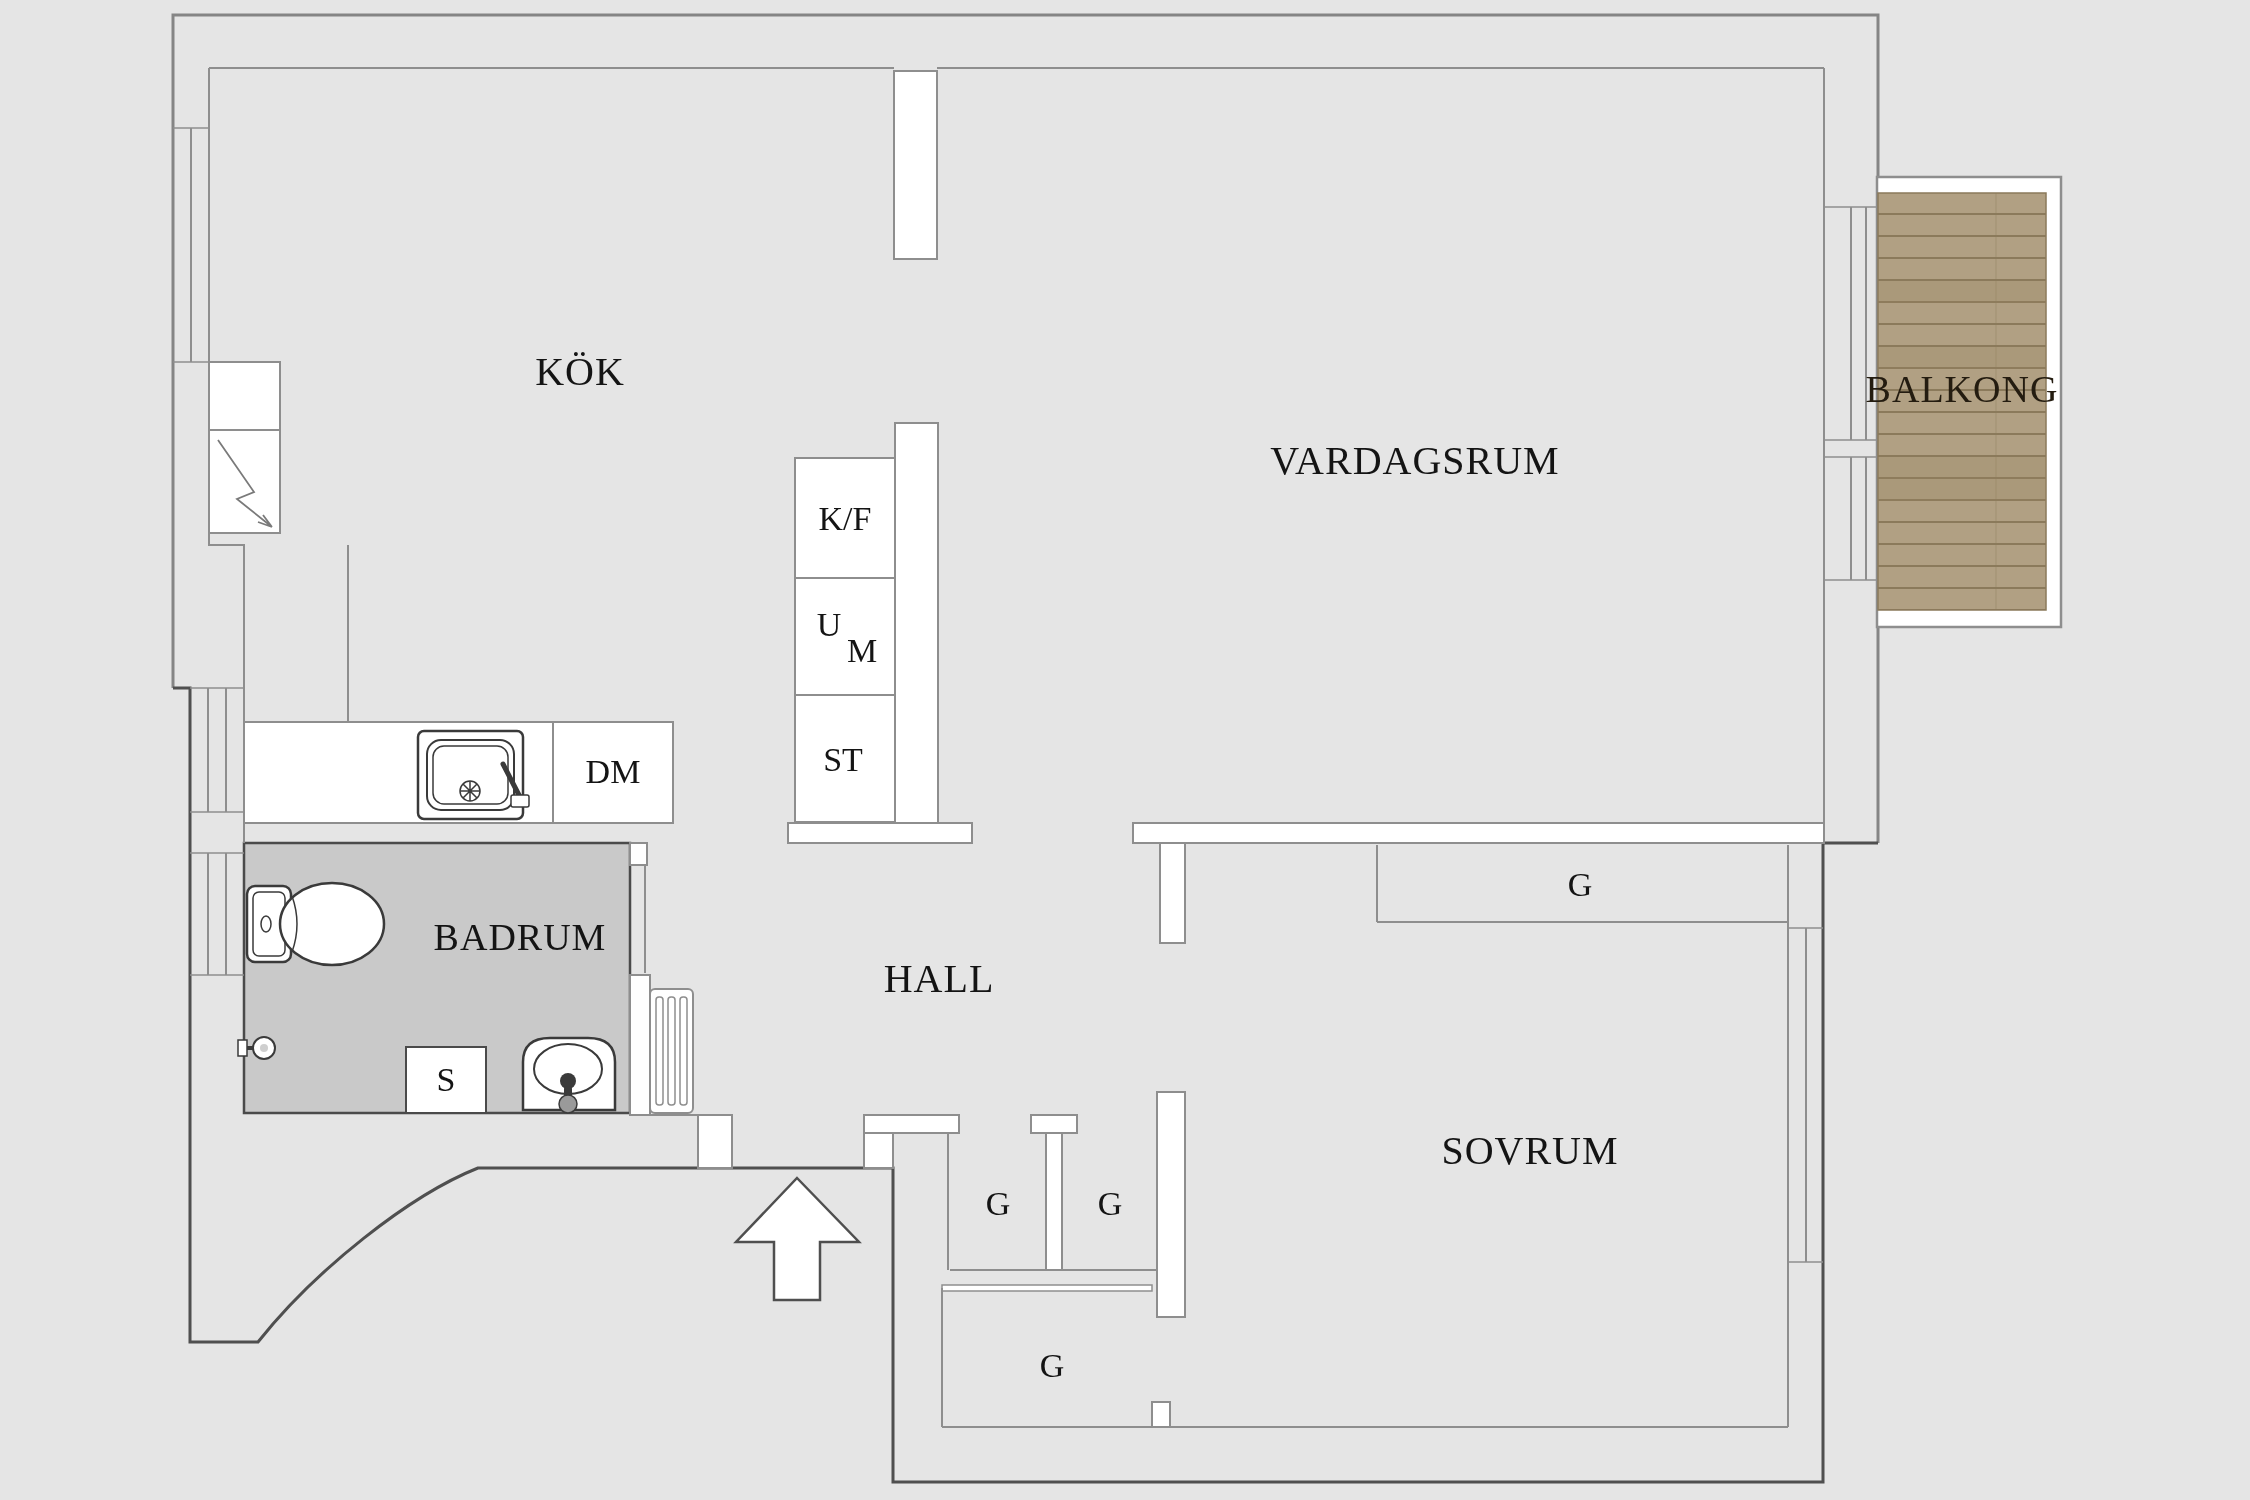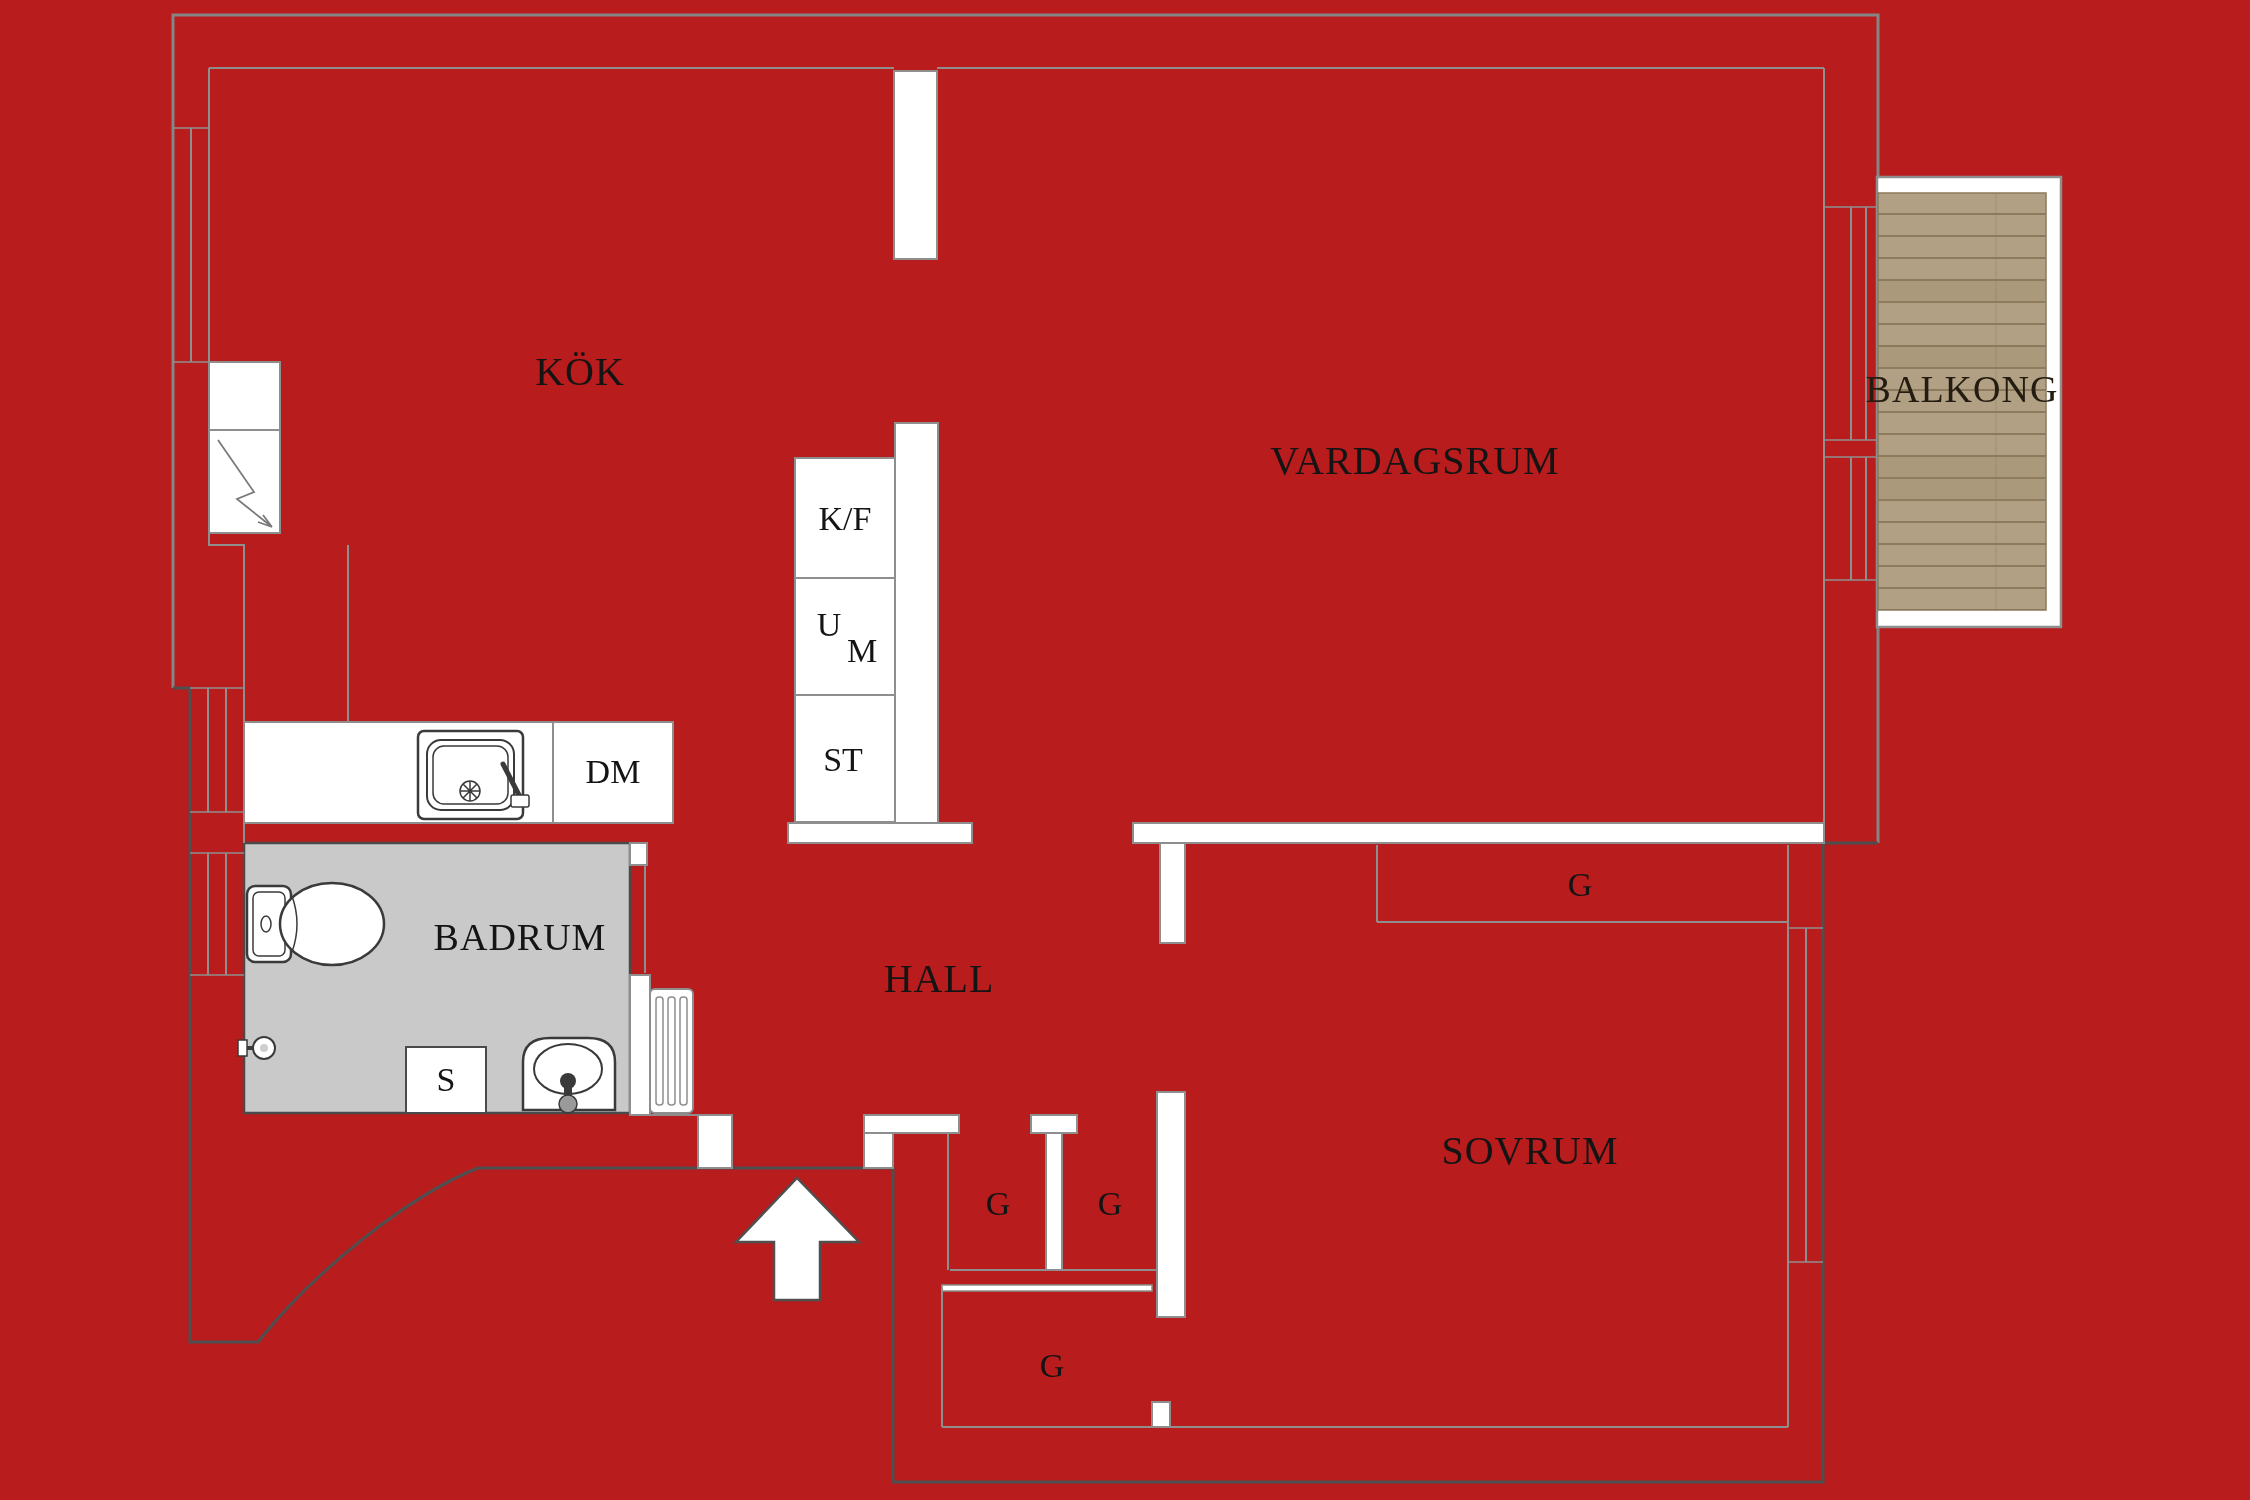--- a/index.html
+++ b/index.html
@@ -1,16 +1,16 @@
 <!DOCTYPE html>
 <html style="--wall_light: #858585; --wall_dark: #4f4f4f; --wall_line: #8e8e8e; --fixture: #3a3a3a; --bathroom_floor: #c9c9c9; --bathroom_border: #4a4a4a; --wood_deck: #b1a083; --wood_plank: #8b7a5b; --wood_shadow: #97855f; --text: #141414;"><head>
 <meta charset="utf-8">
 <style>
   html,body{margin:0;padding:0;background:#ffffff;}
-  .stage{position:relative;width:2250px;height:1500px;background:#b91c1c;overflow:hidden;}
+  .stage{position:relative;width:2250px;height:1500px;background:#e5e5e5;overflow:hidden;}
   svg{display:block;}
   text{font-family:"Liberation Serif","DejaVu Serif",serif;fill:var(--text,#141414);}
   .room-label{font-size:40px;letter-spacing:1px;}
   .mid-label{font-size:38px;letter-spacing:1px;}
   .small-label{font-size:34px;}
   .outer-light{fill:none;stroke:var(--wall_light,#858585);stroke-width:3;}
   .outer-dark{fill:none;stroke:var(--wall_dark,#4f4f4f);stroke-width:3;}
   .wall-line{fill:none;stroke:var(--wall_line,#8e8e8e);stroke-width:2;}
   .wall-thin{fill:none;stroke:var(--wall_line,#8e8e8e);stroke-width:1.5;}
   .wall-fill{fill:#ffffff;stroke:var(--wall_line,#8e8e8e);stroke-width:2;}

